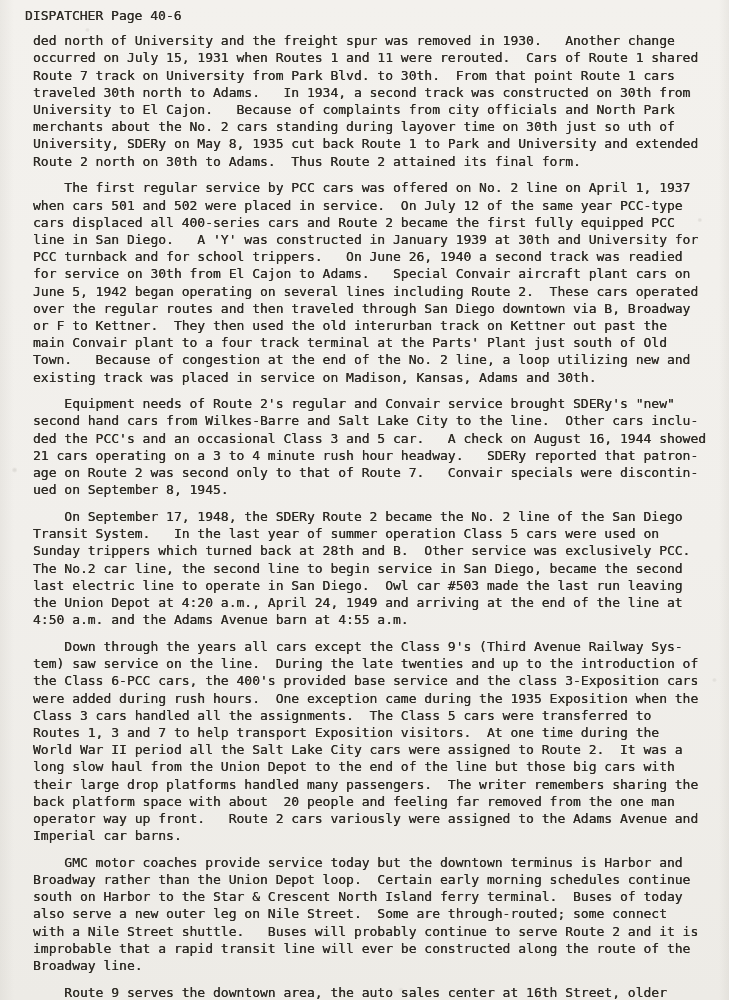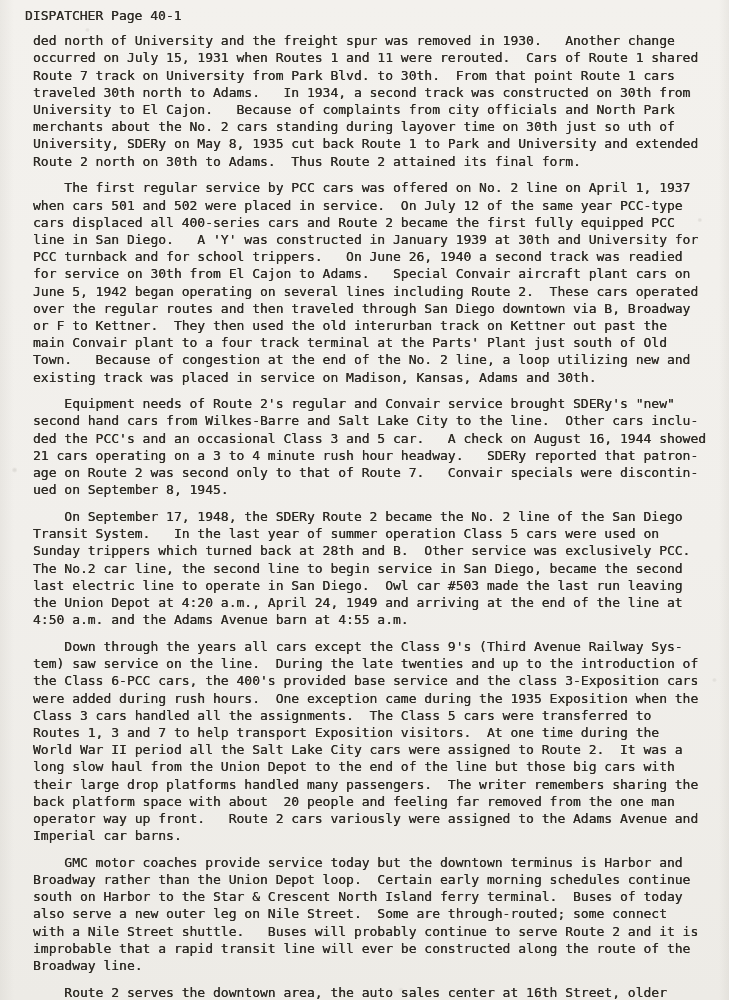--- a/index.html
+++ b/index.html
@@ -45,21 +45,21 @@
     margin: 0 0 9.5px 0;
   }
   .para:last-child {
     margin-bottom: 0;
   }
 </style>
 </head>
 <body>
 
 <div class="page">
-  <div class="hdr">DISPATCHER Page 40-1</div>
+  <div class="hdr">DISPATCHER Page 40-6</div>
   <div class="body-text">
       <p class="para">ded north of University and the freight spur was removed in 1930.   Another change
 occurred on July 15, 1931 when Routes 1 and 11 were rerouted.  Cars of Route 1 shared
 Route 7 track on University from Park Blvd. to 30th.  From that point Route 1 cars
 traveled 30th north to Adams.   In 1934, a second track was constructed on 30th from
 University to El Cajon.   Because of complaints from city officials and North Park
 merchants about the No. 2 cars standing during layover time on 30th just so uth of
 University, SDERy on May 8, 1935 cut back Route 1 to Park and University and extended
 Route 2 north on 30th to Adams.  Thus Route 2 attained its final form.</p>
       <p class="para">    The first regular service by PCC cars was offered on No. 2 line on April 1, 1937
@@ -99,15 +99,15 @@
 back platform space with about  20 people and feeling far removed from the one man
 operator way up front.   Route 2 cars variously were assigned to the Adams Avenue and
 Imperial car barns.</p>
       <p class="para">    GMC motor coaches provide service today but the downtown terminus is Harbor and
 Broadway rather than the Union Depot loop.  Certain early morning schedules continue
 south on Harbor to the Star &amp; Crescent North Island ferry terminal.  Buses of today
 also serve a new outer leg on Nile Street.  Some are through-routed; some connect
 with a Nile Street shuttle.   Buses will probably continue to serve Route 2 and it is
 improbable that a rapid transit line will ever be constructed along the route of the
 Broadway line.</p>
-      <p class="para">    Route 2 serves the downtown area, the auto sales center at 16th Street, older</p>
+      <p class="para">    Route 9 serves the downtown area, the auto sales center at 16th Street, older</p>
     </div>
 </div>
 
 </body></html>

